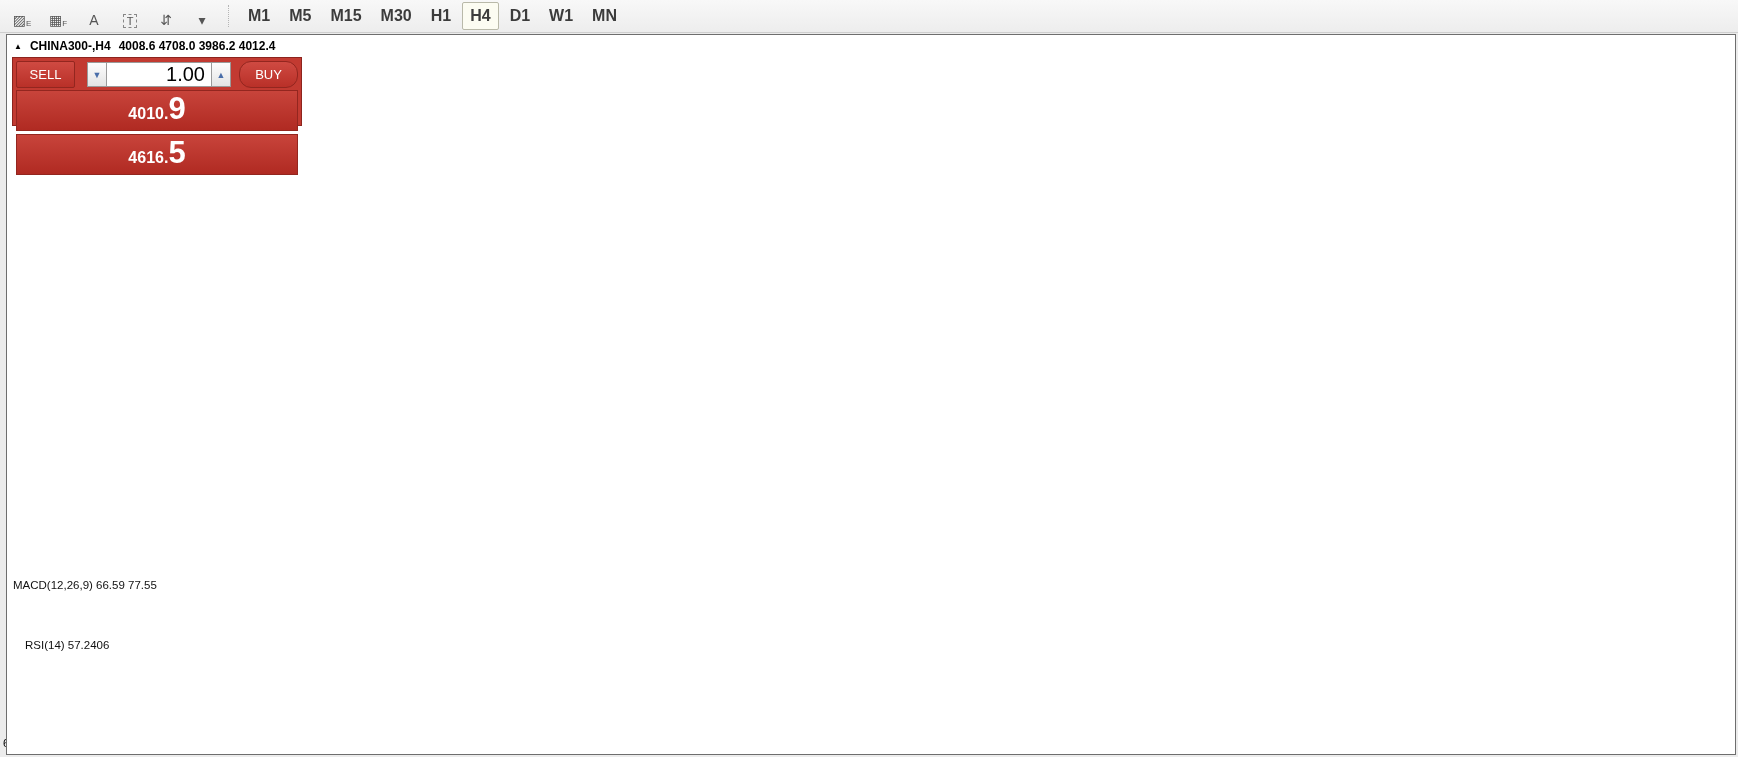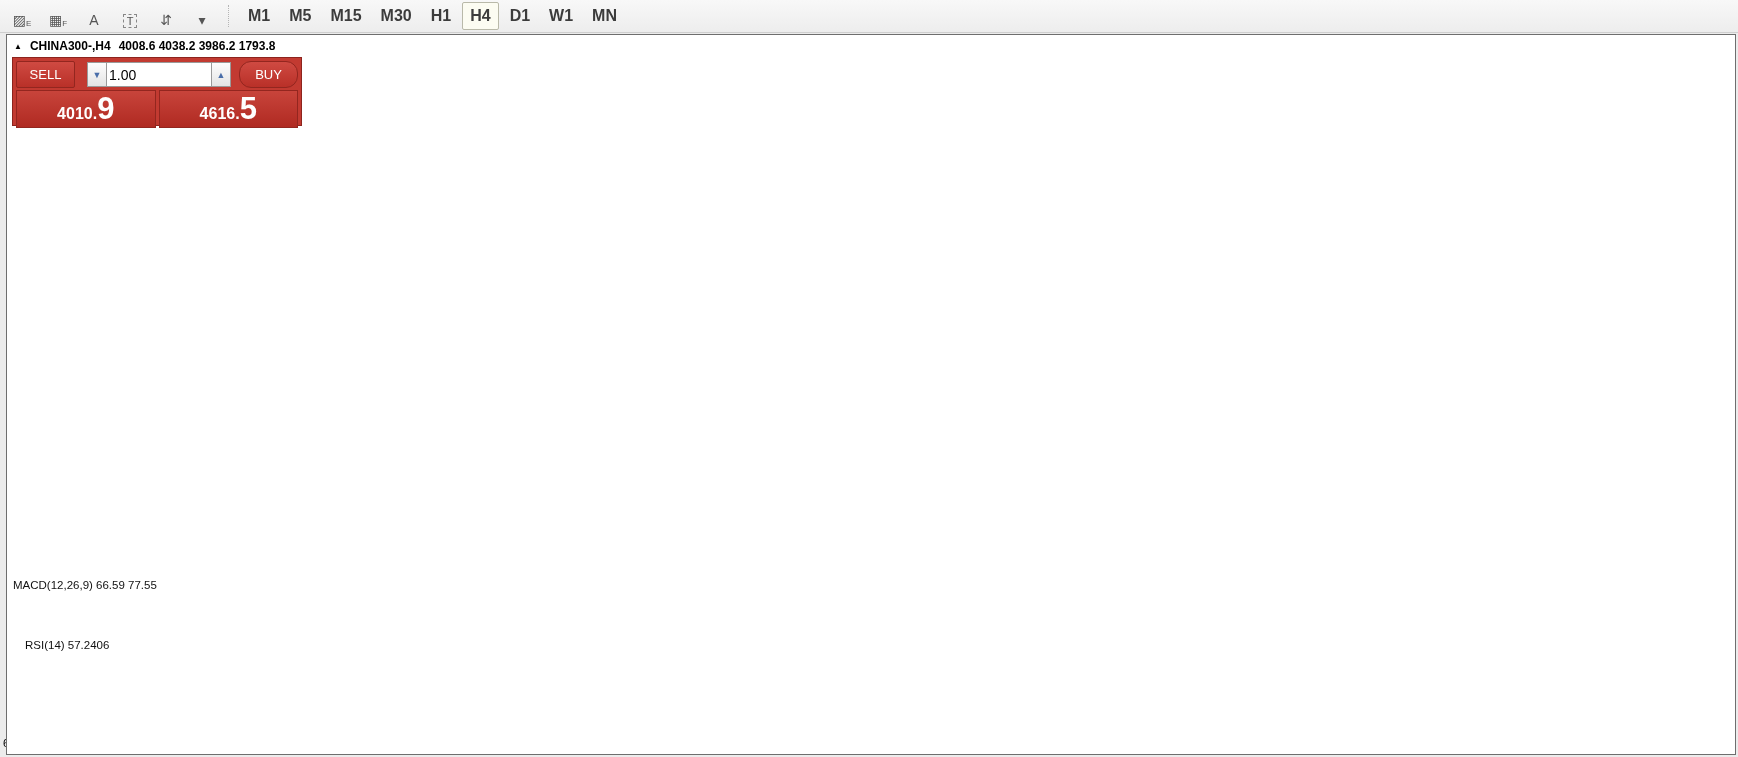--- a/index.html
+++ b/index.html
@@ -23,23 +23,23 @@
   
   #op{position:absolute;left:12px;top:57px;width:290px;height:69px;background:#c23a31;border:1px solid #8d241d;box-sizing:border-box;}
   #op .row1{display:flex;align-items:center;height:31px;padding:2px 3px 0 3px;box-sizing:border-box;}
   .opbtn{background:linear-gradient(#cf4a42,#b93028);color:#fff;font-size:13px;border:1px solid #93261f;
     height:25px;display:flex;align-items:center;justify-content:center;border-radius:2px;}
   #sell-btn{width:58px;}
   #buy-btn{width:58px;margin-left:8px;border-radius:12px;}
   .volgrp{display:flex;align-items:stretch;height:25px;margin-left:12px;}
   .spin{width:18px;background:linear-gradient(#fdfdfd,#e4e4e4);border:1px solid #9a9a9a;display:flex;
     align-items:center;justify-content:center;font-size:9px;color:#4a6ea9;}
-  #vol-input{width:96px;border:1px solid #9a9a9a;border-left:none;border-right:none;font-size:14px;
-    text-align:left;padding-right:6px;font-family:"Liberation Sans",sans-serif;}
-  .row2{display:flex;gap:3px;padding:1px 3px;}
+  #vol-input{width:96px;border:1px solid #9a9a9a;border-left:none;border-right:none;font-size:20px;
+    text-align:right;padding-right:6px;font-family:"Liberation Sans",sans-serif;}
+  .row2{display:flex;gap:3px;padding:1px 3px;flex-direction:column;}
   .bigprice{flex:1;height:35px;background:linear-gradient(#c8443b,#b02a22);border:1px solid #93261f;color:#fff;
     display:flex;align-items:baseline;justify-content:center;padding-top:1px;}
   .bigprice .pm{font-size:16px;font-weight:bold;line-height:33px;}
   .bigprice .pd{font-size:16px;font-weight:bold;}
   .bigprice .pb{font-size:31px;font-weight:bold;line-height:33px;}
 </style>
 </head>
 <body>
 
 <div id="svg-holder"><svg width="1738" height="757" xmlns="http://www.w3.org/2000/svg" font-family="Liberation Sans,sans-serif">
@@ -708,21 +708,21 @@
       <span class="tf">W1</span>
       <span class="tf">MN</span>
     </span>
 </div>
 
 <div id="chartwin"></div>
 
 <div id="title">
   <span class="tri">▲</span>
   <span>CHINA300-,H4</span>
-  <span>4008.6 4038.2 3986.2 1793.8</span>
+  <span>4008.6 4708.0 3986.2 4012.4</span>
 </div>
 
 <div id="op">
   <div class="row1">
     <div class="opbtn" id="sell-btn">SELL</div>
     <div class="volgrp">
       <div class="spin">▼</div>
       <input id="vol-input" value="1.00" style="">
       <div class="spin">▲</div>
     </div>

